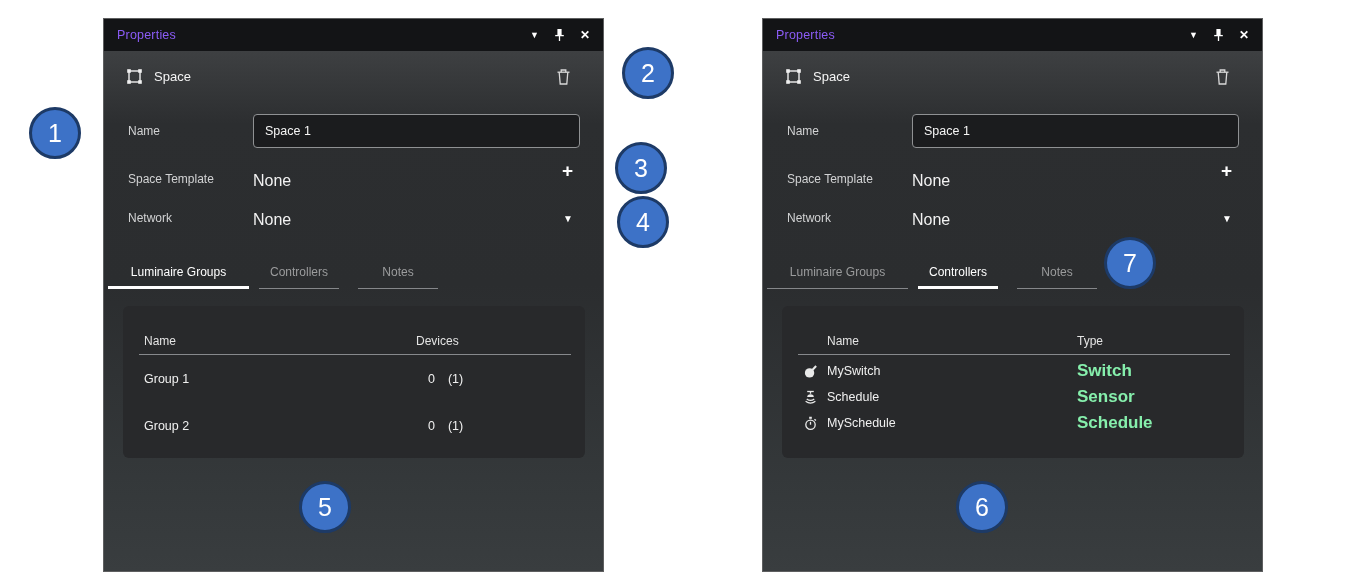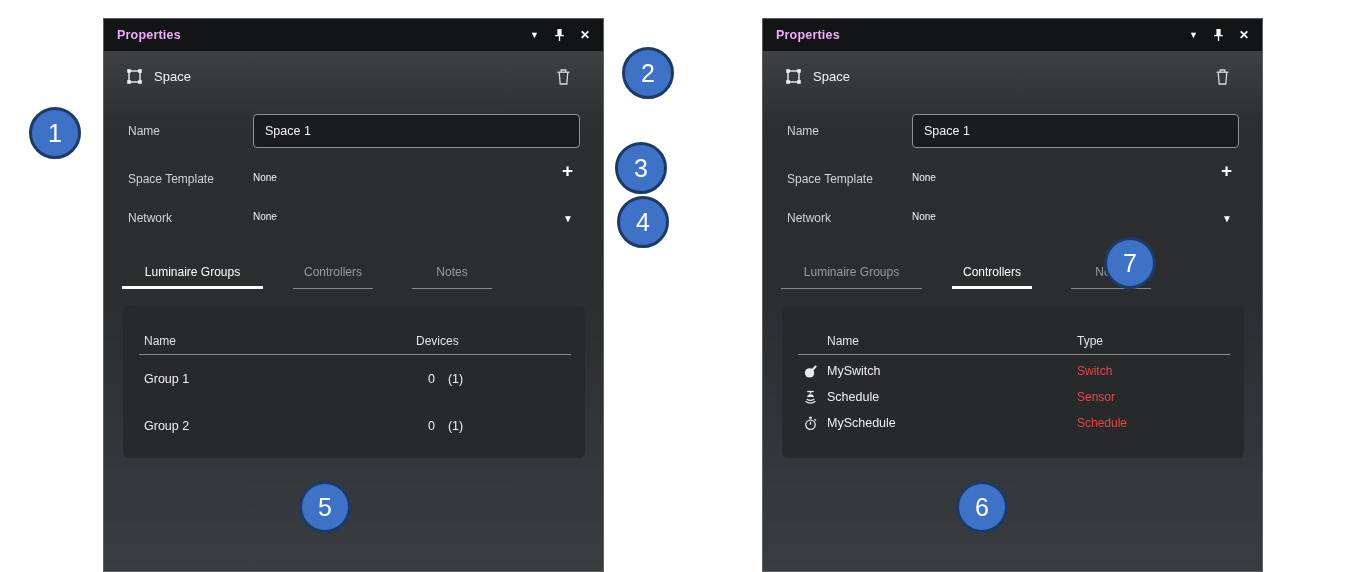--- a/index.html
+++ b/index.html
@@ -8,52 +8,52 @@
   .stage { position:relative; width:1352px; height:572px; }
 
   
   .panel { position:absolute; top:18px; width:501px; height:554px;
     border:1px solid #5e5f60; background:#2d2f31; color:#e8e8e8; }
   .panel-left  { left:103px; }
   .panel-right { left:762px; }
 
   .titlebar { position:absolute; top:0; left:0; right:0; height:32px;
     background:#131416; display:flex; align-items:center; padding:0 13px; }
-  .titlebar .title { color:#f0abfc; font-size:12.5px; font-weight:bold; letter-spacing:.2px; }
+  .titlebar .title { color:#8b5cf6; font-size:12.5px; font-weight:normal; letter-spacing:.2px; }
   .titlebar .tb-icons { margin-left:auto; display:flex; align-items:center; gap:15px; }
   .tb-btn { color:#ffffff; cursor:default; display:flex; align-items:center; }
   .tb-caret { font-size:9px; }
   .tb-close { font-size:12px; font-weight:bold; }
 
   .panel-body { position:absolute; top:32px; left:0; right:0; bottom:0;
     background:linear-gradient(180deg,#3e4042 0%, #2c2e30 14%, #2b2d2f 45%, #34383a 82%, #393d3f 100%); }
 
   
   .space-row { position:absolute; top:17px; left:22px; display:flex; align-items:center; gap:11px; }
   .space-label { font-size:13px; color:#f4f4f4; }
   .trash-btn { position:absolute; top:17px; right:32px; }
 
   
   .lbl { font-size:12px; color:#d2d3d4; }
-  .val { font-size:10px; color:#f2f2f2;text-align:center; }
+  .val { font-size:16px; color:#f2f2f2;text-align:center; }
   .row-name-label { position:absolute; top:63px; left:24px; height:34px; line-height:34px; }
   .name-input { position:absolute; top:63px; left:149px; width:327px; height:34px;
     background:#1b1c1e; border:1px solid #8f9193; border-radius:4px; color:#f5f5f5;
     font-size:12.5px; padding:0 11px; outline:none; font-family:"Liberation Sans",sans-serif; }
 
   .row-template-label { position:absolute; top:121px; left:24px; }
   .row-template-value { position:absolute; top:121px; left:149px; }
   .plus-btn { position:absolute; top:110px; right:30px; color:#ffffff; font-size:19px; font-weight:bold; line-height:19px; }
 
   .row-network-label { position:absolute; top:160px; left:24px; }
   .row-network-value { position:absolute; top:160px; left:149px; }
   .net-caret { position:absolute; top:162px; right:30px; color:#ffffff; font-size:10px; }
 
   
-  .tabs { position:absolute; left:18px; top:208px; display:flex; align-items:flex-end;gap:20px; }
+  .tabs { position:absolute; left:4px; top:208px; display:flex; align-items:flex-end; }
   .tab { height:30px; text-align:center; font-size:12px; color:#9b9c9d;
     border-bottom:1px solid #85878a; padding-top:6px; }
   .tab.t1 { width:141px; }
   .tab.t2 { width:80px; margin-left:10px; }
   .tab.t3 { width:80px; margin-left:19px; }
   .tab.active { color:#ffffff; border-bottom:3px solid #ffffff; }
 
   
   .tcard { position:absolute; top:255px; left:19px; width:462px; height:152px;
     background:#28292b; border-radius:6px; }
@@ -64,21 +64,21 @@
   .thead .c2r { position:absolute; left:295px; }
   .tdivider { position:absolute; top:48px; left:16px; right:14px; border-top:1px solid #87898c; }
 
   .trows-left { position:absolute; top:49px; left:0; right:0; }
   .trows-left .trow { position:relative; height:47px; display:flex; align-items:center; padding-left:21px;text-align:right; }
   .trows-right { position:absolute; top:52px; left:0; right:0; }
   .trows-right .trow { position:relative; height:26px; display:flex; align-items:center; padding-left:20px; }
   .trow .rname { font-size:12.5px; color:#f0f0f0; }
   .trow .rcell2 { position:absolute; left:261px; font-size:12.5px; color:#f0f0f0;margin-left:44px; }
   .trow .rcell2 .paren { margin-left:13px; }
-  .trow .rcell2r { position:absolute; left:295px; font-size:12px; color:#ef4444; }
+  .trow .rcell2r { position:absolute; left:295px; font-size:17px; color:#86efac;font-weight:bold; }
   .row-icon { width:17px; height:17px; margin-right:8px; display:flex; align-items:center; justify-content:center; }
 
   
   .callout { position:absolute; width:52px; height:52px; border-radius:50%;
     background:#3d72c7; border:3px solid #1d3a66; color:#ffffff;
     display:flex; align-items:center; justify-content:center;
     font-size:25px; font-family:"Liberation Sans",sans-serif; z-index:5; }
 
   svg { display:block; }
 </style>

